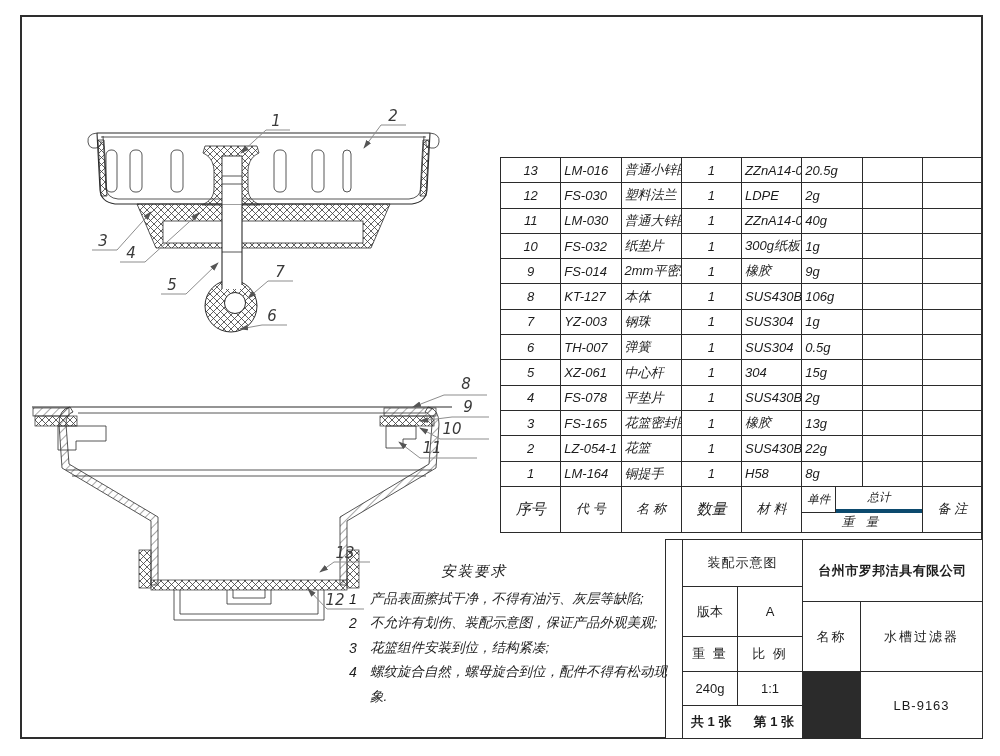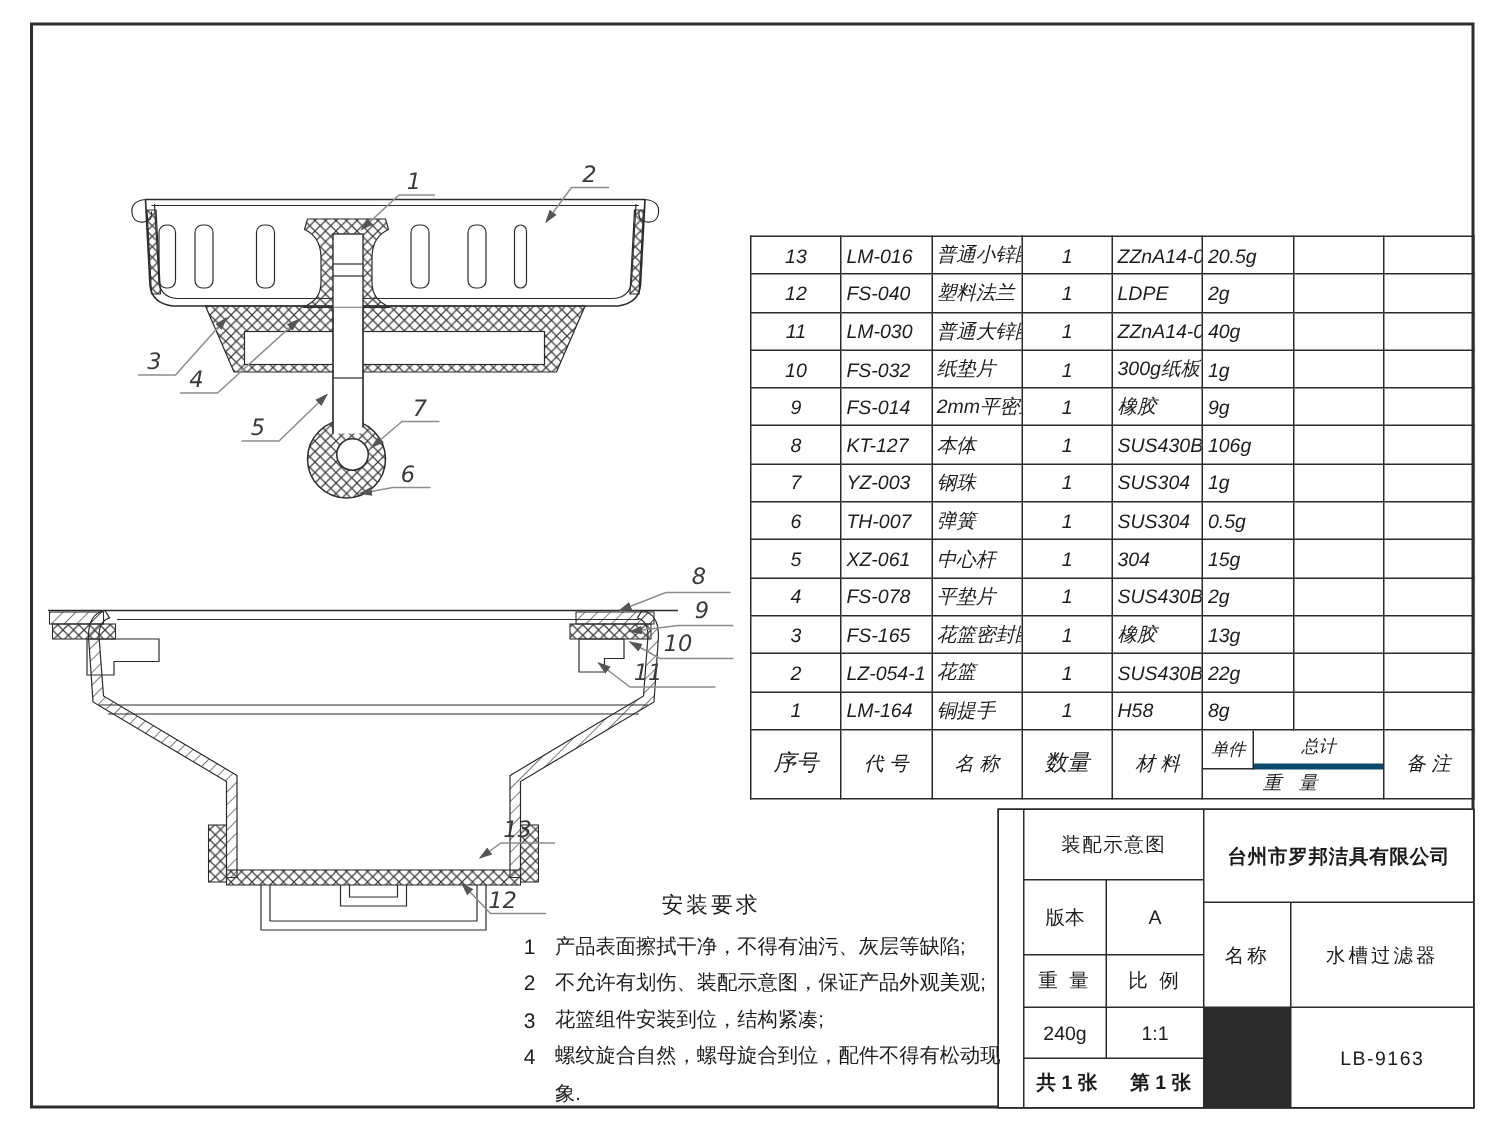--- a/index.html
+++ b/index.html
@@ -48,21 +48,21 @@
   .tb-nameval{grid-column:5;grid-row:3 / 5;font-size:20px;letter-spacing:2px;}
   .tb-wlbl{grid-column:2;grid-row:4;font-size:11.5px;letter-spacing:2px;}
   .tb-slbl{grid-column:3;grid-row:4;font-size:11.5px;letter-spacing:2px;}
   .tb-wval{grid-column:2;grid-row:5;}
   .tb-sval{grid-column:3;grid-row:5;}
   .tb-sheets{grid-column:2 / 4;grid-row:6;justify-content:space-between !important;
              padding:0 8px;font-size:11.5px;font-weight:bold;}
   .tb-modellbl{grid-column:4;grid-row:5 / 7;font-size:17px;letter-spacing:2px;}
   .tb-modelval{grid-column:5;grid-row:5 / 7;font-size:20px;letter-spacing:1px;}
   
-  .notes{position:absolute;left:346px;top:594px;width:334px;}
+  .notes{position:absolute;left:346px;top:562px;width:334px;font-style:italic;}
   .notes-title{font-size:14.5px;padding-left:95px;letter-spacing:2px;margin-bottom:6px;}
   .note-line{display:flex;line-height:24.4px;font-size:13.5px;}
   .note-no{width:14px;flex:none;margin-right:10px;text-align:center;font-size:14px;}
 </style>
 </head>
 <body>
 
 <div class="frame"></div>
 
 <svg id="drawing" viewBox="0 0 1000 756" xmlns="http://www.w3.org/2000/svg">
@@ -184,21 +184,21 @@
         <td class="c-code">LM-016</td>
         <td class="c-name">普通小锌圈</td>
         <td class="c-qty">1</td>
         <td class="c-material">ZZnA14-0</td>
         <td class="c-unit_weight">20.5g</td>
         <td class="c-total_weight"></td>
         <td class="c-note"></td>
       </tr>
       <tr class="datarow">
         <td class="c-index">12</td>
-        <td class="c-code">FS-040</td>
+        <td class="c-code">FS-030</td>
         <td class="c-name">塑料法兰</td>
         <td class="c-qty">1</td>
         <td class="c-material">LDPE</td>
         <td class="c-unit_weight">2g</td>
         <td class="c-total_weight"></td>
         <td class="c-note"></td>
       </tr>
       <tr class="datarow">
         <td class="c-index">11</td>
         <td class="c-code">LM-030</td>

